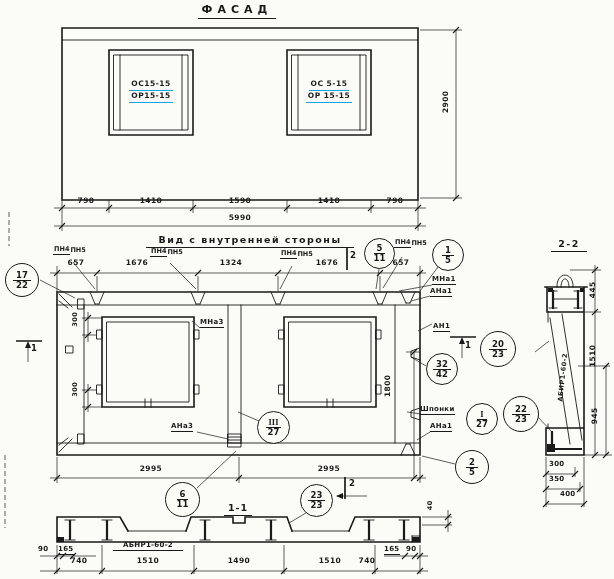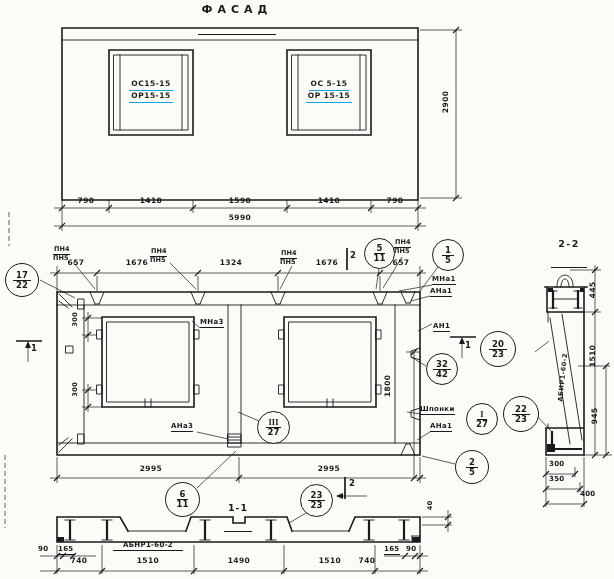--- a/index.html
+++ b/index.html
@@ -5,25 +5,25 @@
 *{margin:0;padding:0;box-sizing:border-box}
 html,body{background:#9a9a9a}
 .sheet{position:relative;width:614px;height:579px;background:#fbfbf7;font-family:"DejaVu Sans",sans-serif;color:#1a1a1a;overflow:hidden}
 svg.lines{position:absolute;left:0;top:0}
 .lbl{position:absolute;font-size:7px;font-weight:600;letter-spacing:.3px;white-space:nowrap;line-height:1}
 .dim{position:absolute;font-size:7.5px;font-weight:600;letter-spacing:.4px;white-space:nowrap;line-height:1;text-align:center}
 .sm{font-size:6.5px}
 .u{border-bottom:1px solid #1a1a1a;padding-bottom:1px}
 .rot{transform:rotate(-90deg);transform-origin:center center}
 .rot84{transform:rotate(-84deg);transform-origin:center center;letter-spacing:.5px}
-.title{position:absolute;font-weight:700;text-align:center;border-bottom:1.3px solid #1a1a1a;padding-bottom:18px;line-height:1.1}
+.title{position:absolute;font-weight:700;text-align:center;border-bottom:1.3px solid #1a1a1a;padding-bottom:2px;line-height:1.1}
 .callout{position:absolute;border:1.2px solid #1a1a1a;border-radius:50%;display:flex;flex-direction:column;align-items:center;justify-content:center;font-size:8.5px;font-weight:700;line-height:1.05;background:rgba(251,251,247,.85)}
 .callout .ct{padding:0 3px;border-bottom:1px solid #1a1a1a}
 .roman{font-family:"Liberation Serif",serif}
-.frac{position:absolute;display:flex;flex-direction:column;align-items:flex-start;font-size:6.5px;font-weight:600;line-height:1.2}
+.frac{position:absolute;display:flex;flex-direction:row;align-items:flex-end;font-size:6.5px;font-weight:600;line-height:1.2}
 .frac .ft{border-bottom:1px solid #1a1a1a;padding:0 1px}
 .wlabel{position:absolute;display:flex;flex-direction:column;align-items:center;font-size:7.5px;font-weight:700;letter-spacing:.5px;text-align:center}
 .wlabel span{border-bottom:1px solid #0ea5e9;padding:0 2px 1px;line-height:1.35}
 .mark{position:absolute;font-size:8.5px;font-weight:700;line-height:1}
 </style>
 </head>
 <body>
 
 <div class="sheet">
 
@@ -120,20 +120,21 @@
     M543,492 L549,486 M577,492 L583,486
     M543,507 L549,501 M581,507 L587,501"></path>
 
   <path fill="#1a1a1a" stroke="none" d="
     M25,348 L31,348 L28,341 Z M459,344 L465,344 L462,337 Z M336,496 L343,493 L343,499 Z
     M57,537 h7 v5 h-7 Z M412,537 h8 v5 h-8 Z
     M548,288 h5 v4 h-5 Z M580,288 h4 v4 h-4 Z M547,444 h8 v8 h-8 Z"></path>
 </svg>
 
 <div class="title" style="left:198px;top:4px;width:78px;font-size:11px;letter-spacing:5px">ФАСАД</div>
+<div class="title" style="left:146px;top:235px;width:208px;font-size:9.5px;letter-spacing:1.5px">Вид с внутренней стороны</div>
 <div class="title" style="left:224px;top:503px;width:28px;font-size:9.5px;letter-spacing:1px">1-1</div>
 <div class="title" style="left:551px;top:239px;width:36px;font-size:9.5px;letter-spacing:1.5px">2-2</div>
 
 <div class="wlabel" style="left:124px;top:79px;width:54px">
   <span>ОС15-15</span>
   <span>ОР15-15</span>
 </div>
 <div class="wlabel" style="left:302px;top:79px;width:54px">
   <span>ОС 5-15</span>
   <span>ОР 15-15</span>
@@ -199,21 +200,21 @@
 <span class="dim" style="left:224px;top:557px;width:30px">1490</span>
 <span class="dim" style="left:315px;top:557px;width:30px">1510</span>
 <span class="dim" style="left:352px;top:557px;width:30px">740</span>
 
 <span class="dim rot84 sm" style="left:528px;top:374px;width:70px">АБИР1-60-2</span>
 <span class="dim rot" style="left:579px;top:286px;width:28px">445</span>
 <span class="dim rot" style="left:576px;top:352px;width:34px">1510</span>
 <span class="dim rot" style="left:581px;top:412px;width:28px">945</span>
 <span class="lbl" style="left:549px;top:461px">300</span>
 <span class="lbl" style="left:549px;top:476px">350</span>
-<span class="lbl" style="left:580px;top:491px">400</span>
+<span class="lbl" style="left:560px;top:491px">400</span>
 
 <div class="callout" style="left:5px;top:263px;width:34px;height:34px">
   <span class="ct">17</span>
   <span>22</span>
 </div>
 <div class="callout" style="left:364px;top:238px;width:31px;height:31px">
   <span class="ct">5</span>
   <span>11</span>
 </div>
 <div class="callout" style="left:432px;top:239px;width:32px;height:32px">

